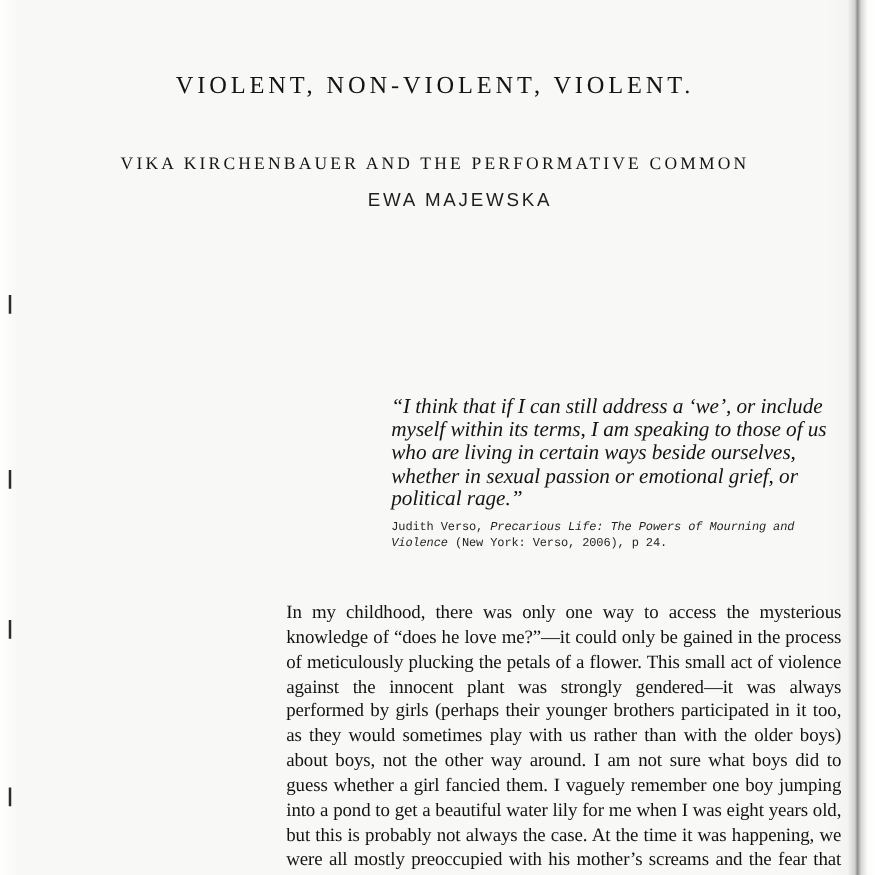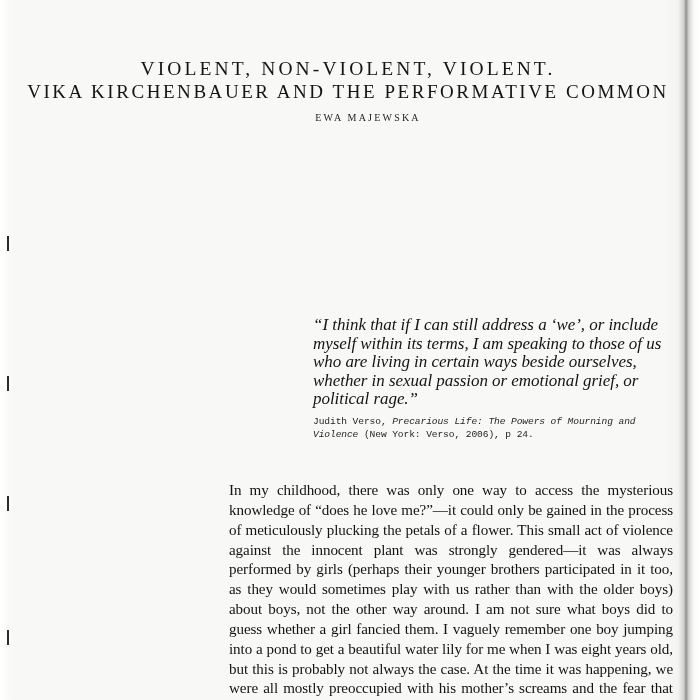--- a/index.html
+++ b/index.html
@@ -57,27 +57,28 @@
   .title-line {
     font-family: "Liberation Serif", serif;
     font-size: 19.5px;
     font-weight: 400;
     letter-spacing: 3.1px;
     line-height: 22.5px;
     color: #141414;
     white-space: nowrap;
   }
   .title-line.line2 {
-    font-size: 19px;
+    font-size: 14px;
     letter-spacing: 2.55px;
+    margin-top: 40px;
   }
   #byline {
     margin-top: 9px;
-    font-family: Liberation Serif, serif;
-    font-size: 10px;
+    font-family: Liberation Sans, sans-serif;
+    font-size: 15px;
     letter-spacing: 2.2px;
     color: #1f1f1f;
     margin-left: 40px;
   }
 
   
   #quote-block {
     position: absolute;
     left: 313px;
     top: 316px;

